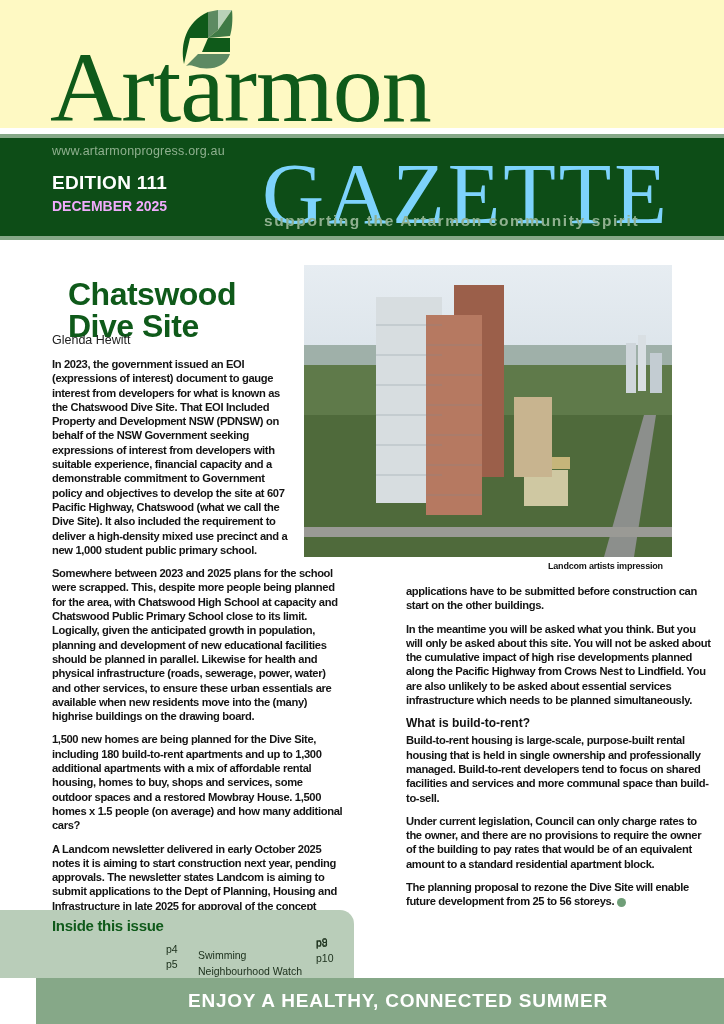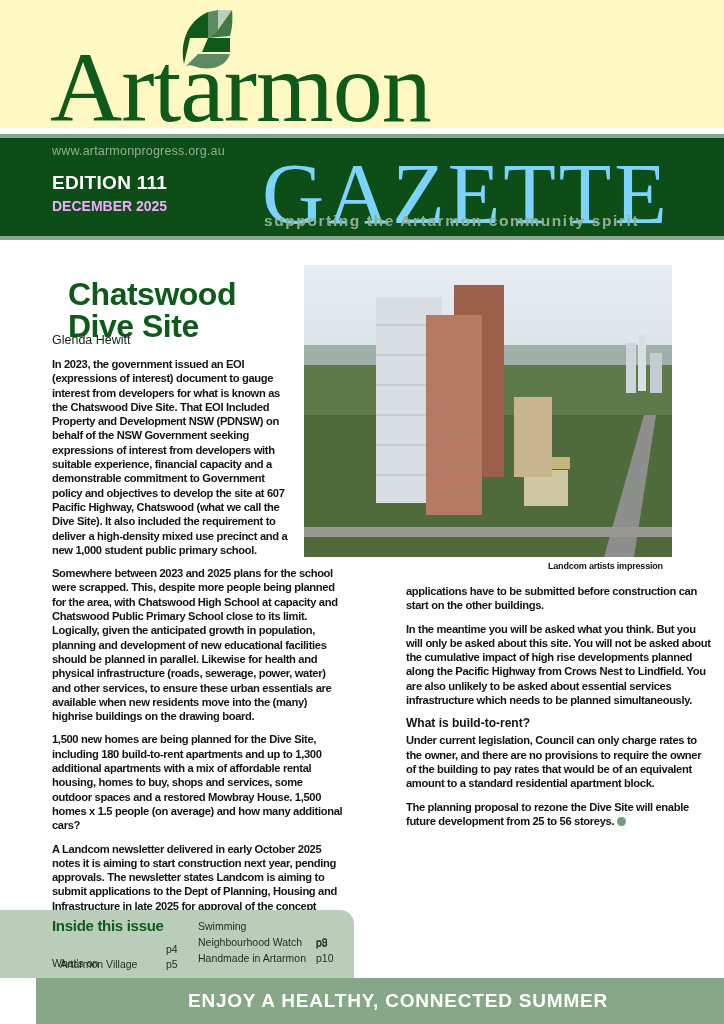--- a/index.html
+++ b/index.html
@@ -98,21 +98,21 @@
   
   .inside {
     position: absolute; left: 0; top: 910px; width: 354px; height: 68px;
     background: #b9cdb9; border-top-right-radius: 14px;
   }
   .inside-title {
     position: absolute; left: 52px; top: 7px;
     font-size: 15px; font-weight: bold; color: #0f5a1a; letter-spacing: -0.3px;
   }
   .toc-item {
-    position: absolute; font-size: 10.5px; color: #1a2e1a;
+    position: absolute; font-size: 10.5px; color: #1a2e1a; margin-top: 29px;
   }
   .toc-page { position: absolute; font-size: 10.5px; color: #1a2e1a; }
 
   
   .footer {
     position: absolute; left: 0; top: 978px; width: 724px; height: 46px;
     background: #86a888; display: flex; align-items: center; justify-content: center; margin-left: 36px;
   }
   .footer-text {
     font-size: 19px; font-weight: bold; color: #ffffff; letter-spacing: 0.8px;
@@ -194,20 +194,21 @@
           <line x1="122" y1="230" x2="178" y2="230"></line>
       </g>
     </svg>
   </figure>
   <div class="caption">Landcom artists impression</div>
 
   <div class="col-right">
     <p class="para">applications have to be submitted before construction can start on the other buildings.</p>
     <p class="para">In the meantime you will be asked what you think. But you will only be asked about this site. You will not be asked about the cumulative impact of high rise developments planned along the Pacific Highway from Crows Nest to Lindfield. You are also unlikely to be asked about essential services infrastructure which needs to be planned simultaneously.</p>
     <h2 class="subhead">What is build-to-rent?</h2>
+    <p class="para">Build-to-rent housing is large-scale, purpose-built rental housing that is held in single ownership and professionally managed. Build-to-rent developers tend to focus on shared facilities and services and more communal space than build-to-sell.</p>
     <p class="para">Under current legislation, Council can only charge rates to the owner, and there are no provisions to require the owner of the building to pay rates that would be of an equivalent amount to a standard residential apartment block.</p>
     <p class="para"><span>The planning proposal to rezone the Dive Site will enable future development from 25 to 56 storeys.</span><span class="end-dot"></span></p>
   </div>
 </main>
 
 <aside class="inside">
   <div class="inside-title">Inside this issue</div>
 
   <div class="toc-item" style="left:52px; top:47px;">What's on</div>
   <div class="toc-page" style="left:166px; top:33px;">p4</div>

